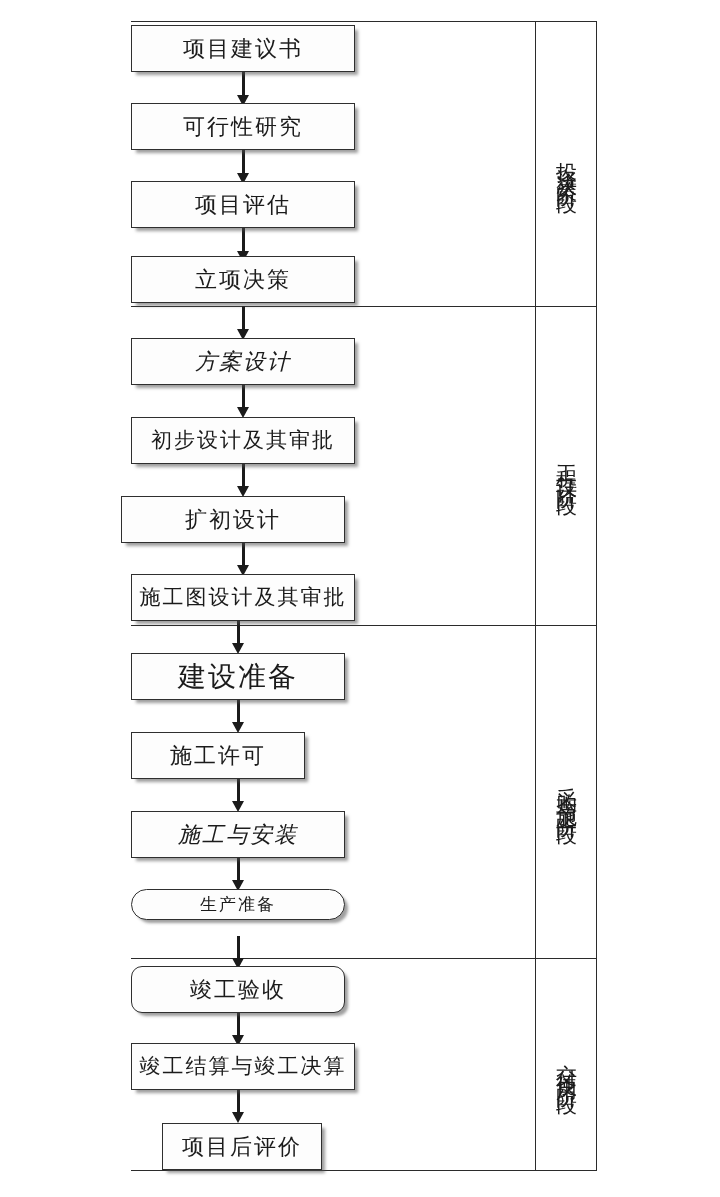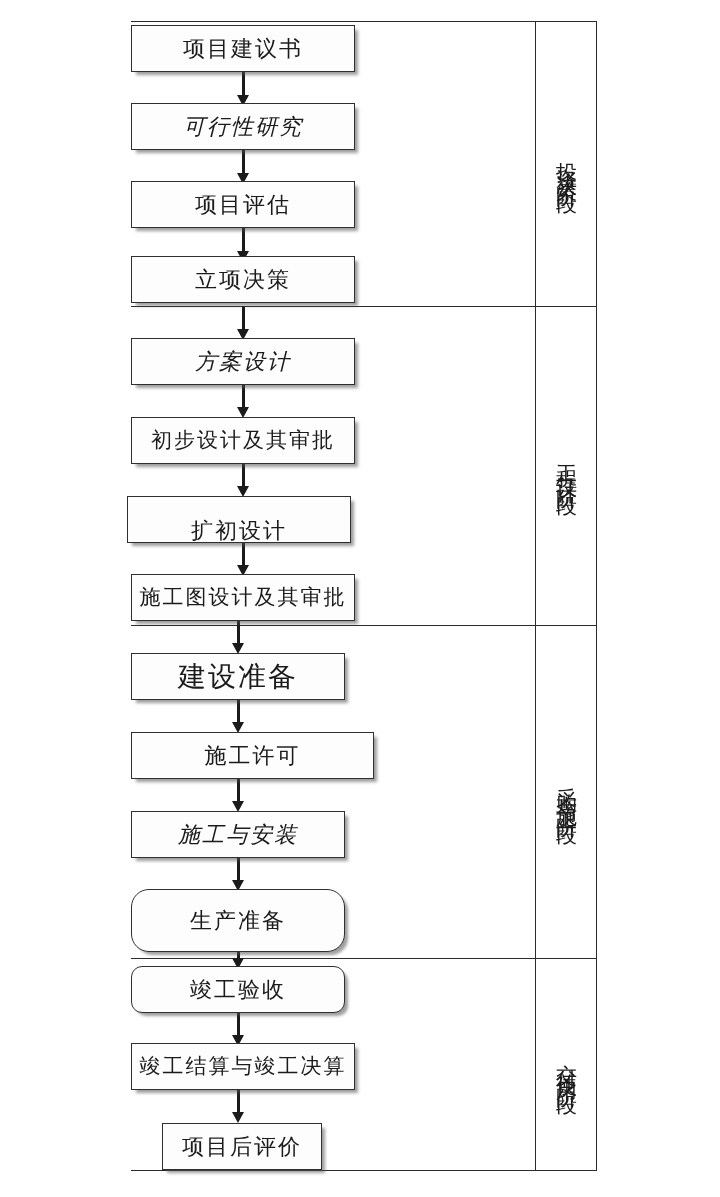--- a/index.html
+++ b/index.html
@@ -168,53 +168,53 @@
       <div class="head"></div>
     </div>
   <div class="arrow" style="left:238px; top:1090px; height:33px;">
       <div class="shaft" style="height:23px;"></div>
       <div class="head"></div>
     </div>
 
   <div class="node" style="left:131px; top:25px;   width:224px; height:47px; font-size:22px;">
     <span>项目建议书</span>
   </div>
-  <div class="node" style="left:131px; top:103px;  width:224px; height:47px; font-size:22px;font-style:italic;">
+  <div class="node" style="left:131px; top:103px;  width:224px; height:47px; font-size:22px;">
     <span>可行性研究</span>
   </div>
   <div class="node" style="left:131px; top:181px;  width:224px; height:47px; font-size:22px;">
     <span>项目评估</span>
   </div>
   <div class="node" style="left:131px; top:256px;  width:224px; height:47px; font-size:22px;">
     <span>立项决策</span>
   </div>
 
   <div class="node" style="left:131px; top:338px;  width:224px; height:47px; font-size:22px;font-style:italic;">
     <span>方案设计</span>
   </div>
   <div class="node" style="left:131px; top:417px;  width:224px; height:47px; font-size:21px;">
     <span>初步设计及其审批</span>
   </div>
-  <div class="node" style="left:127px; top:496px;  width:224px; height:47px; font-size:22px;align-items:flex-end;">
+  <div class="node" style="left:121px; top:496px;  width:224px; height:47px; font-size:22px;">
     <span>扩初设计</span>
   </div>
   <div class="node" style="left:131px; top:574px;  width:224px; height:47px; font-size:21px;">
     <span>施工图设计及其审批</span>
   </div>
 
   <div class="node" style="left:131px; top:653px;  width:214px; height:47px; font-size:28px;">
     <span>建设准备</span>
   </div>
-  <div class="node" style="left:131px; top:732px;  width:243px; height:47px; font-size:22px;">
+  <div class="node" style="left:131px; top:732px;  width:174px; height:47px; font-size:22px;">
     <span>施工许可</span>
   </div>
   <div class="node" style="left:131px; top:811px;  width:214px; height:47px; font-size:22px;font-style:italic;">
     <span>施工与安装</span>
   </div>
-  <div class="node" style="left:131px; top:889px;  width:214px; height:63px; font-size:22px;border-radius:18px;">
+  <div class="node" style="left:131px; top:889px;  width:214px; height:31px; font-size:17px;border-radius:18px;">
     <span>生产准备</span>
   </div>
 
   <div class="node" style="left:131px; top:966px;  width:214px; height:47px; font-size:22px;border-radius:11px;">
     <span>竣工验收</span>
   </div>
   <div class="node" style="left:131px; top:1043px; width:224px; height:47px; font-size:21px;">
     <span>竣工结算与竣工决算</span>
   </div>
   <div class="node" style="left:162px; top:1123px; width:160px; height:47px; font-size:22px;">

